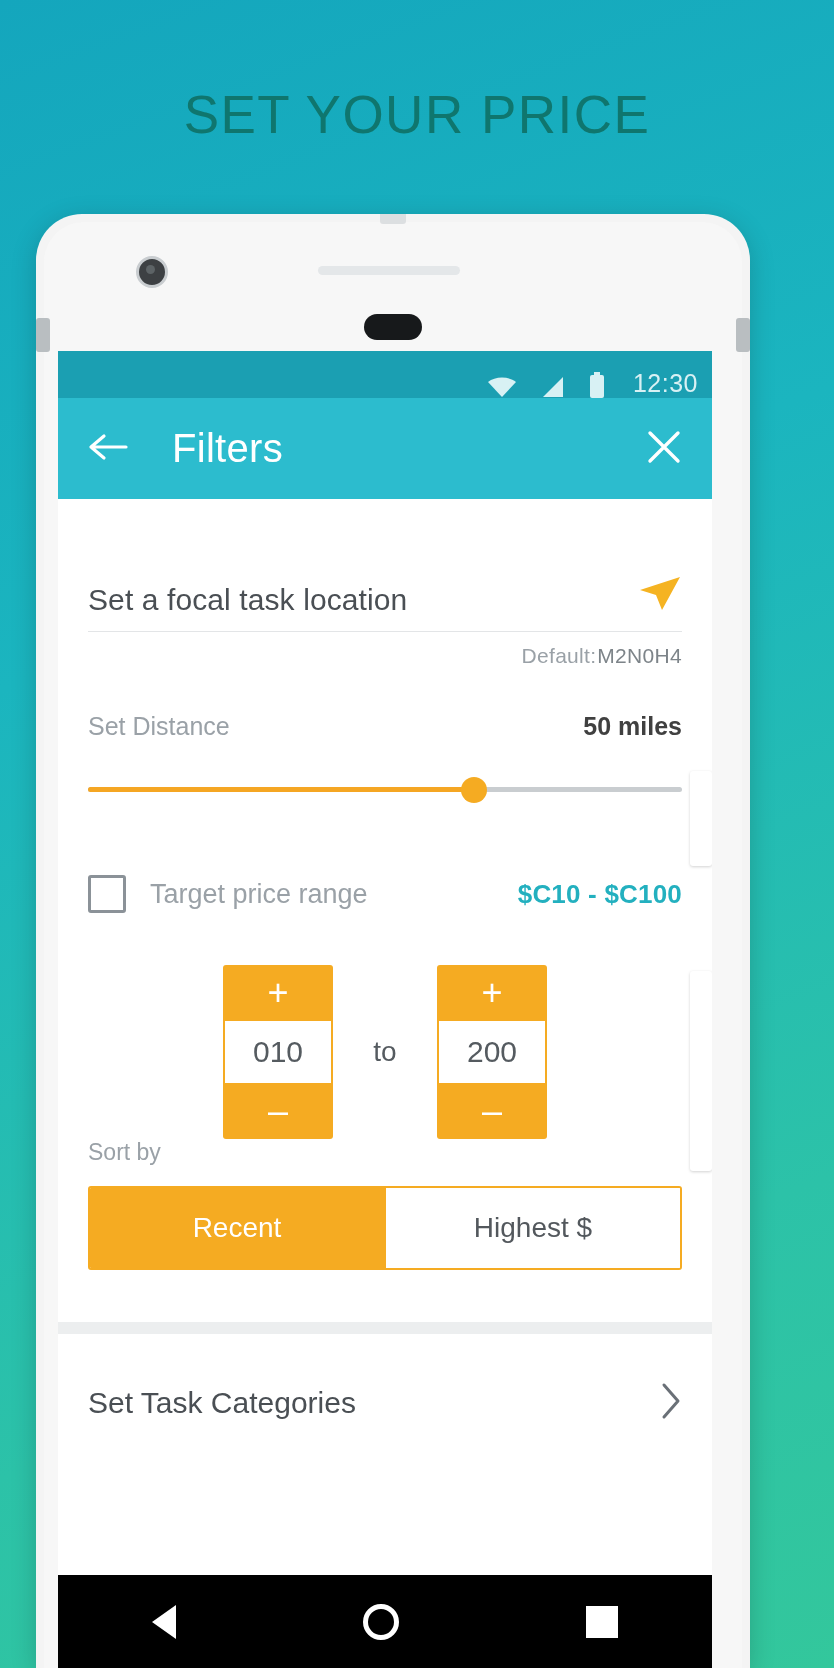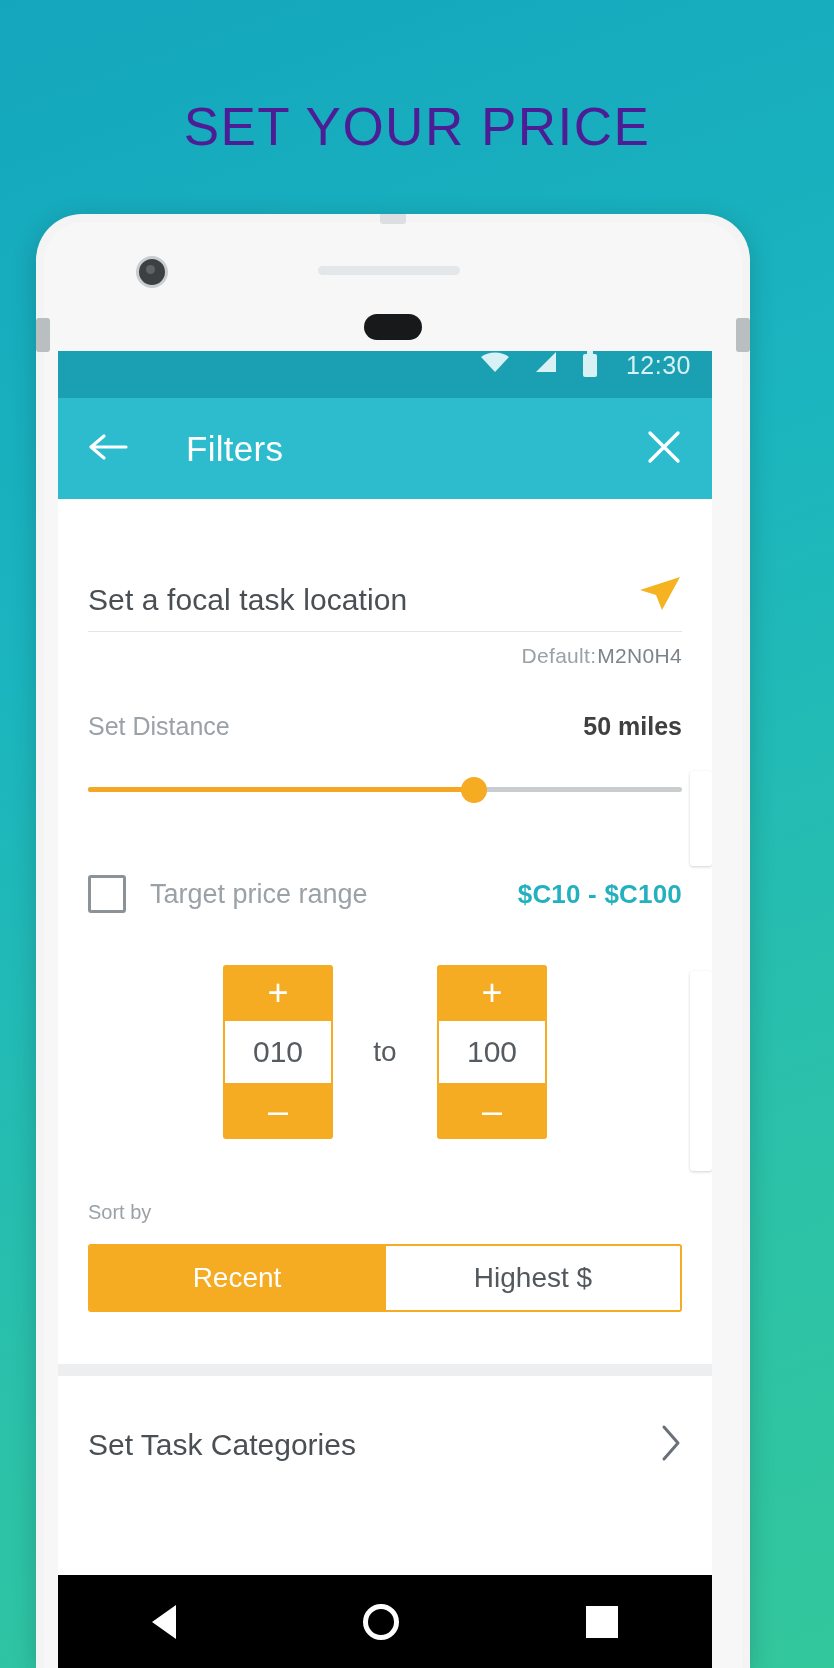--- a/index.html
+++ b/index.html
@@ -16,26 +16,25 @@
     position: relative;
   }
 
   
   .headline {
     position: absolute;
     top: 84px;
     left: 0;
     width: 834px;
     text-align: center;
-    color: #4c1d95;
+    color: #0f766e;
     font-size: 53px;
     letter-spacing: 1.5px;
     font-weight: 400;
     font-family: "Liberation Sans", sans-serif;
-    margin-top: 12px;
   }
 
   
   .phone {
     position: absolute;
     left: 36px;
     top: 214px;
     width: 714px;
     height: 1454px;
     background: #f4f4f4;
@@ -121,45 +120,45 @@
     height: 1317px;
     background: #ffffff;
     overflow: hidden;
   }
 
   
   .statusbar {
     height: 47px;
     background: #1b9fb2;
     display: flex;
-    align-items: flex-start;
+    align-items: flex-end;
     justify-content: flex-end;
-    padding-right: 21px;
+    padding-right: 14px;
     gap: 24px;
   }
   .sb-icon { display: flex; align-items: center; }
   .sb-time {
     color: #d8f1f4;
     font-size: 25px;
     letter-spacing: 0.5px;
     margin-left: 4px;
   }
 
   
   .appbar {
     height: 101px;
     background: #2cbcce;
     display: flex;
     align-items: center;
     padding: 0 26px 0 28px;
   }
   .appbar-title {
     color: #ffffff;
-    font-size: 35px;
-    margin-left: 56px;
+    font-size: 40px;
+    margin-left: 42px;
     flex: 1;
     font-weight: 400;
     letter-spacing: 0.3px;
   }
   .icon-btn {
     width: 44px;
     height: 44px;
     display: flex;
     align-items: center;
     justify-content: center;
@@ -310,31 +309,30 @@
   }
   .to-label {
     font-size: 28px;
     color: #555b60;
     width: 104px;
     text-align: center;
   }
 
   
   .sortby-label {
-    font-size: 20px;
+    font-size: 23px;
     color: #9aa1a7;
-    margin-top: 62px;
   }
   .segmented {
     display: flex;
     margin-top: 20px;
     border: 2px solid #f5ab22;
     border-radius: 3px;
     overflow: hidden;
-    height: 68px;
+    height: 84px;
   }
   .seg {
     flex: 1;
     display: flex;
     align-items: center;
     justify-content: center;
     font-size: 28px;
     color: #53585d;
     background: #ffffff;
     border-right: 2px solid #f5ab22;
@@ -497,21 +495,21 @@
 
         <div class="steppers">
           <div class="stepper">
             <div class="step-btn plus">+</div>
             <div class="step-value">010</div>
             <div class="step-btn minus">–</div>
           </div>
           <div class="to-label">to</div>
           <div class="stepper">
             <div class="step-btn plus">+</div>
-            <div class="step-value">100</div>
+            <div class="step-value">200</div>
             <div class="step-btn minus">–</div>
           </div>
         </div>
 
         <div class="sortby-label">Sort by</div>
         <div class="segmented">
           <div class="seg active">Recent</div>
           <div class="seg">Highest $</div>
         </div>
 

